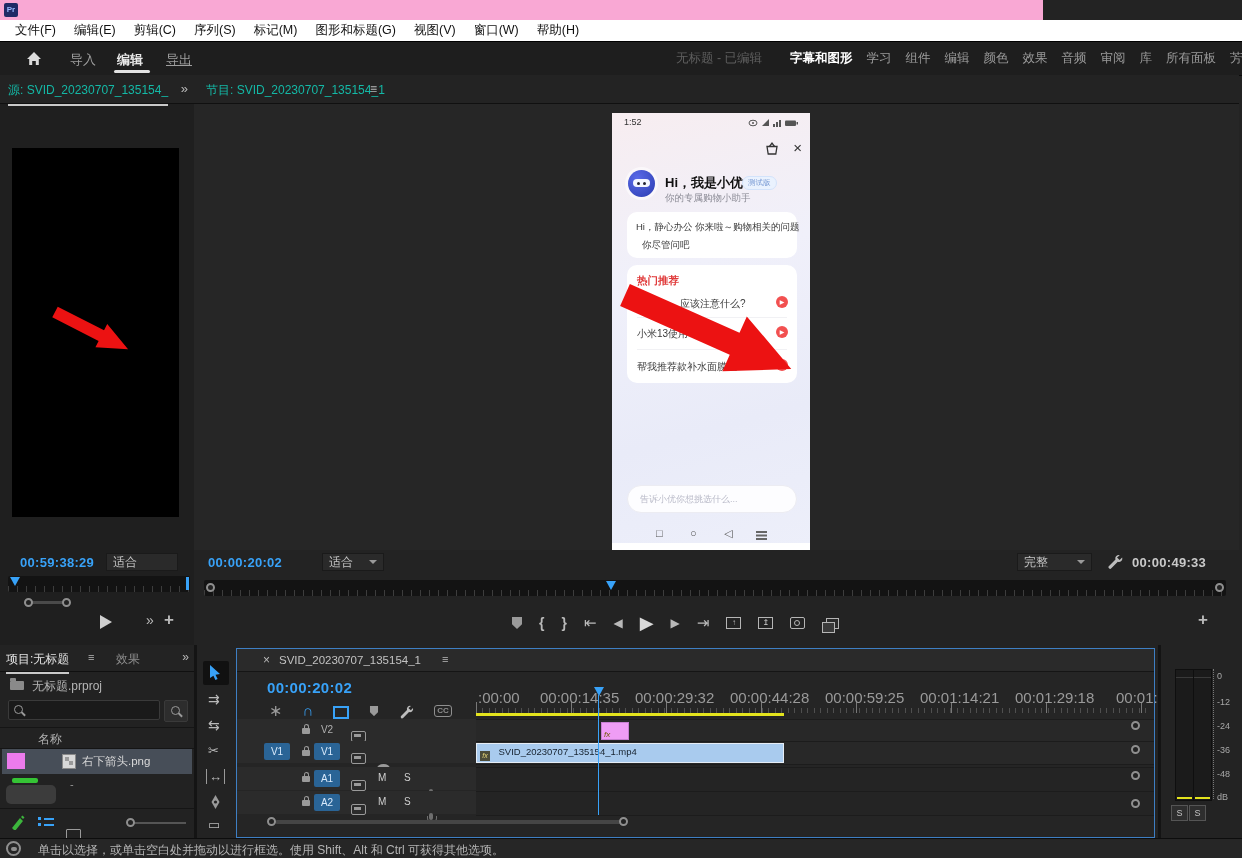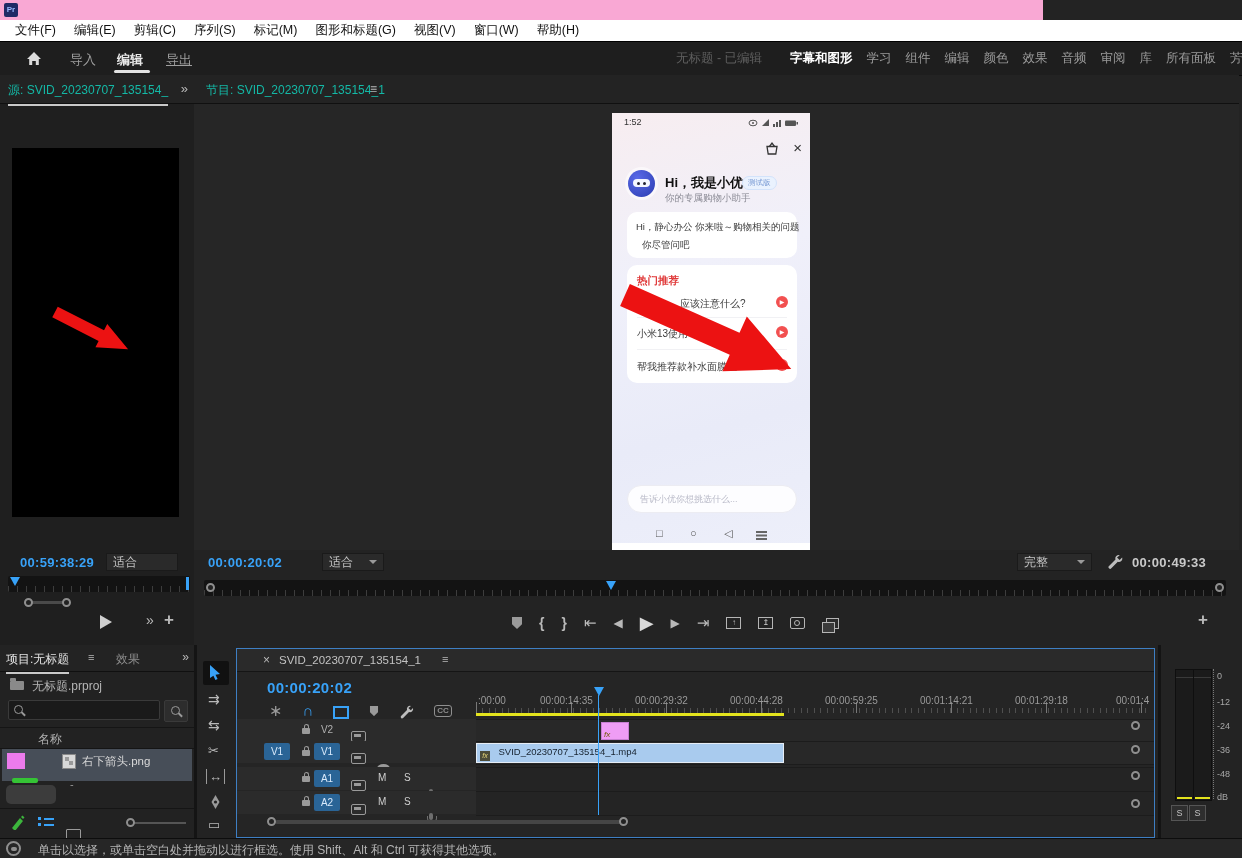--- a/index.html
+++ b/index.html
@@ -74,21 +74,21 @@
   .lv{width:16px;height:13px;position:relative;}
   .lv:before{content:"";position:absolute;left:0;top:1px;width:3px;height:3px;background:#38a2f8;box-shadow:0 6px #38a2f8;}
   .lv:after{content:"";position:absolute;left:6px;top:2px;width:10px;height:1.5px;background:#38a2f8;box-shadow:0 6px #38a2f8;}
   .eqlines{width:11px;height:1.5px;background:#666;box-shadow:0 3.5px #666,0 7px #666;}
 
   
   .ruler{background-image:
     repeating-linear-gradient(90deg,#787878 0 1px,transparent 1px 95px),
     repeating-linear-gradient(90deg,#4f4f4f 0 1px,transparent 1px 6.5px);
     background-size:100% 11px,100% 5px;background-position:left bottom,left bottom;background-repeat:no-repeat;}
-  .rl{position:absolute;top:10px;font-size:10px;color:#9a9a9a;white-space:nowrap;}
+  .rl{position:absolute;top:4px;font-size:15px;color:#9a9a9a;white-space:nowrap;}
   .trk-name{width:26px;height:17px;font-size:10px;text-align:center;line-height:17px;border-radius:2px;}
   .trk-blue{background:#2a6496;color:#d9eafc;}
   .trk-plain{color:#b0b0b0;}
   .ms{font-size:10px;color:#cfcfcf;}
   .track-lane{background:#282828;border-top:1px solid #1c1c1c;border-bottom:1px solid #1c1c1c;}
   .track-head{background:#2b2b2b;}
   .meter-tick{position:absolute;font-size:9px;color:#a8a8a8;left:56px;}
 
   .phone-input{border:1px solid #ececf2;background:#fdfdff;border-radius:14px;font-size:9px;
     color:#333;padding:0 12px;outline:none;box-sizing:border-box;font-family:inherit;}
@@ -284,21 +284,21 @@
     <span class="abs" style="left:32px;top:33px;font-size:12px;color:#b5b5b5;">无标题.prproj</span>
     <div class="abs" style="left:8px;top:55px;width:150px;height:18px;background:#1a1a1a;border:1px solid #3a3a3a;border-radius:2px;">
       <div class="abs mag" style="left:5px;top:4px;"></div>
     </div>
     <div class="abs" style="left:164px;top:55px;width:22px;height:20px;background:#2d2d2d;border:1px solid #3a3a3a;border-radius:2px;">
       <div class="abs mag" style="left:6px;top:5px;"></div>
     </div>
     <div class="abs" style="left:0;top:82px;width:194px;height:20px;border-top:1px solid #151515;border-bottom:1px solid #151515;">
       <span class="abs" style="left:38px;top:3px;font-size:12px;color:#b0b0b0;">名称</span>
     </div>
-    <div class="abs" style="left:2px;top:104px;width:190px;height:32px;background:#474e58;">
+    <div class="abs" style="left:2px;top:104px;width:190px;height:25px;background:#474e58;">
       <div class="abs" style="left:5px;top:4px;width:18px;height:16px;background:#ec7bec;"></div>
       <div class="abs" style="left:60px;top:5px;width:12px;height:13px;background:#d8d8d8;border:1px solid #888;">
         <div class="abs" style="left:2px;top:2px;width:4px;height:4px;background:#999;"></div>
         <div class="abs" style="left:6px;top:6px;width:4px;height:4px;background:#999;"></div>
       </div>
       <span class="abs" style="left:80px;top:5px;font-size:11.5px;color:#d8d8d8;">右下箭头.png</span>
     </div>
     <div class="abs" style="left:12px;top:133px;width:26px;height:5px;background:#35c435;border-radius:2px;"></div>
     <div class="abs" style="left:6px;top:140px;width:50px;height:19px;background:#3c3c3c;border-radius:5px;"></div>
     <span class="abs" style="left:70px;top:133px;font-size:11px;color:#9a9a9a;">-</span>

